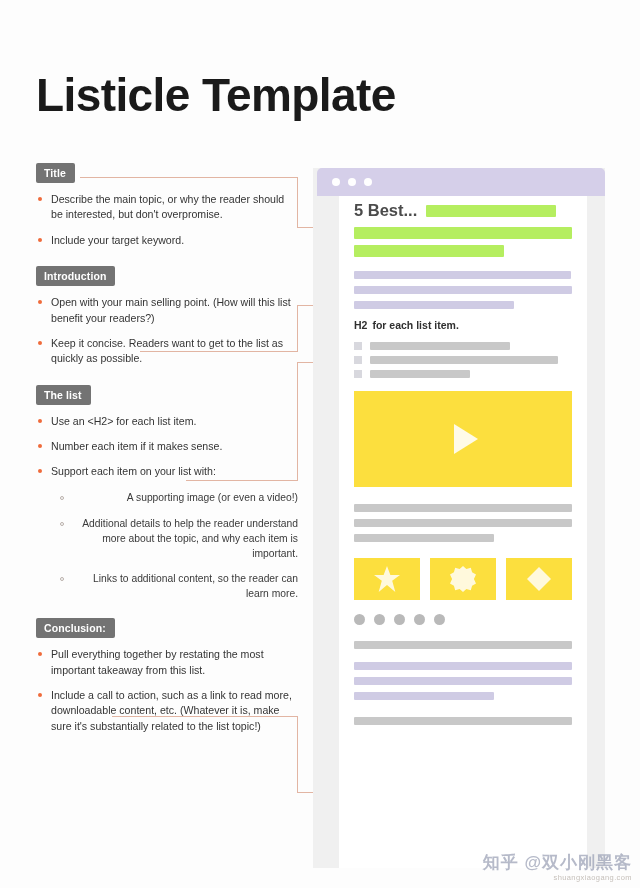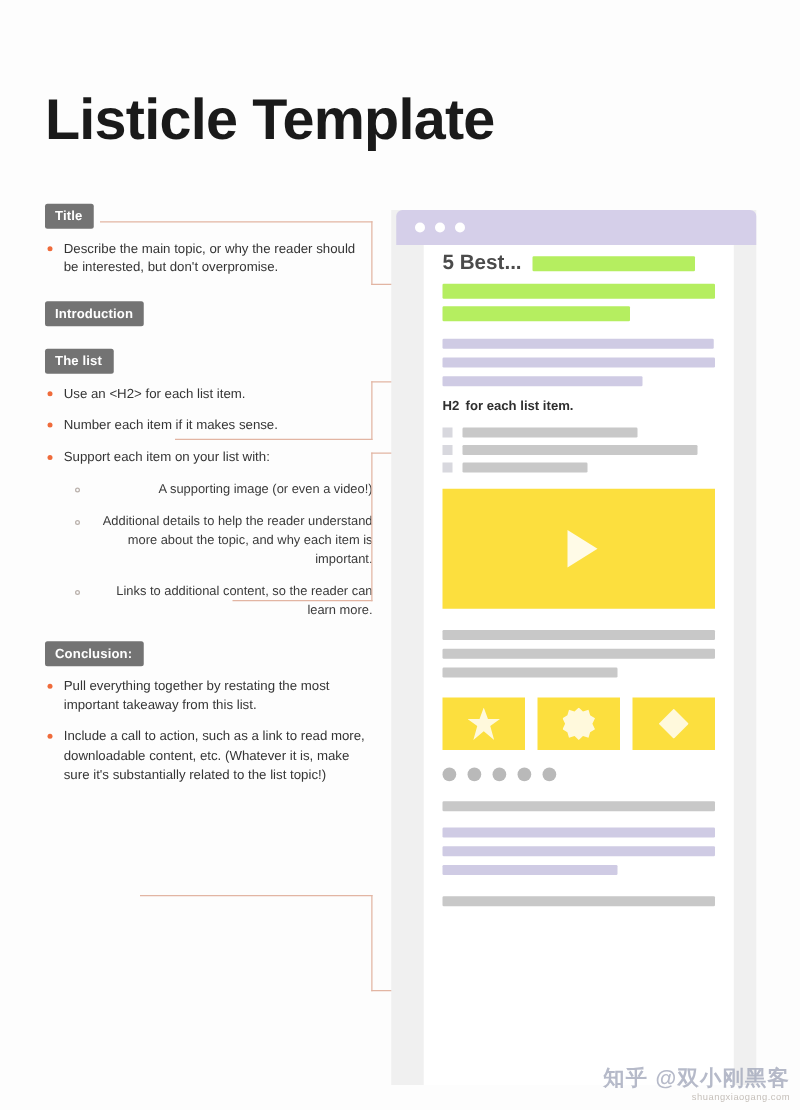--- a/index.html
+++ b/index.html
@@ -308,25 +308,30 @@
 <div class="page">
 
   <h1 class="main-title">Listicle Template</h1>
 
   <div class="left-col">
 
     <div class="section" style="margin-bottom:18px;">
       <span class="tag">Title</span>
       <ul class="bullets">
         <li>Describe the main topic, or why the reader should be interested, but don't overpromise.</li>
+        <li>Include your target keyword.</li>
       </ul>
     </div>
 
     <div class="section" style="margin-bottom:18px;">
       <span class="tag">Introduction</span>
+      <ul class="bullets">
+        <li>Open with your main selling point. (How will this list benefit your readers?)</li>
+        <li>Keep it concise. Readers want to get to the list as quickly as possible.</li>
+      </ul>
     </div>
 
     <div class="section" style="margin-bottom:16px;">
       <span class="tag">The list</span>
       <ul class="bullets">
         <li>Use an &lt;H2&gt; for each list item.</li>
         <li>Number each item if it makes sense.</li>
         <li>Support each item on your list with:</li>
       </ul>
       <ul class="subbullets">

